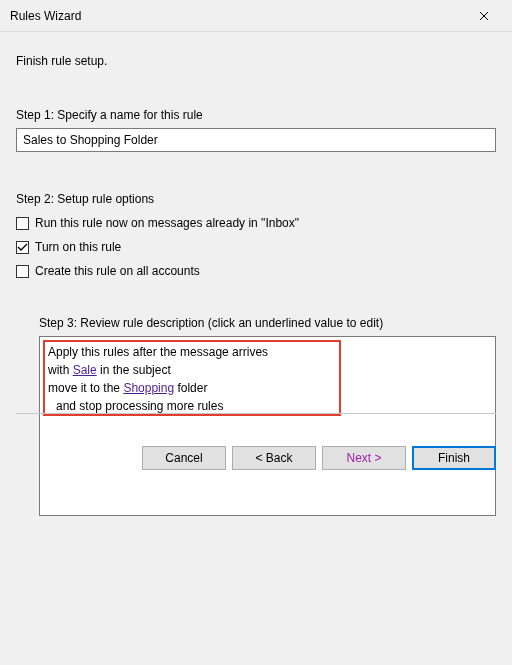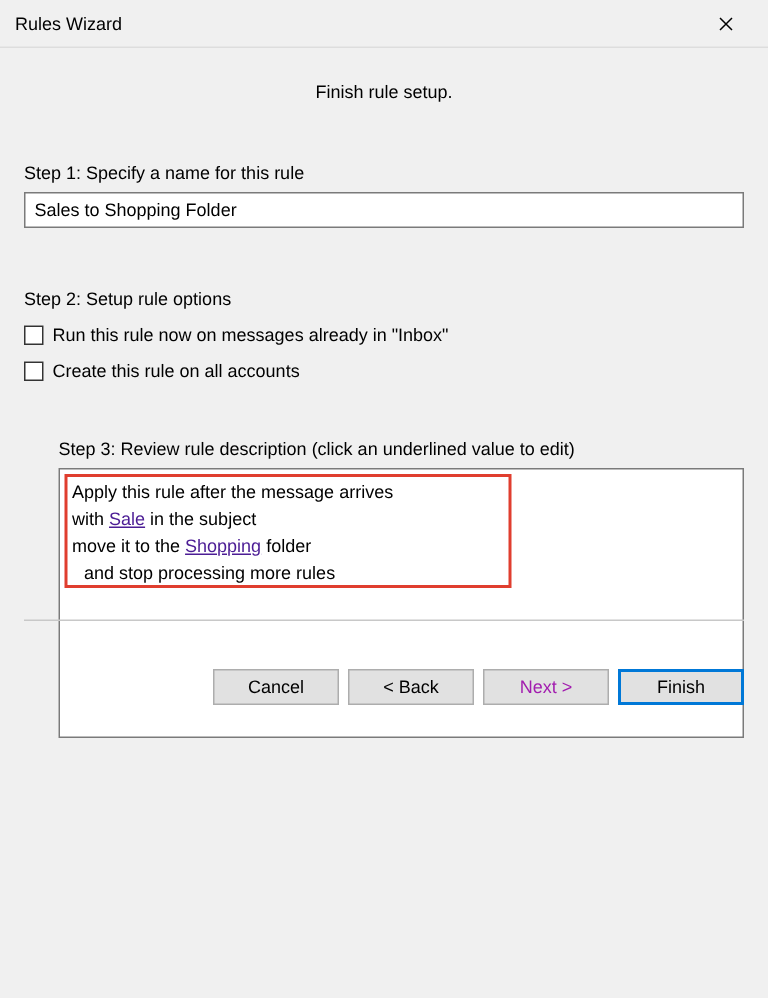--- a/index.html
+++ b/index.html
@@ -24,21 +24,21 @@
   .title { font-size: 12px; flex: 1; }
   .close-btn {
     width: 40px; height: 28px;
     display: flex; align-items: center; justify-content: center;
     font-size: 15px; font-family: Arial, sans-serif;
     background: transparent;
   }
   .content { padding: 16px 16px 0 16px; }
   .section { margin-top: 18px; }
   .label { margin-bottom: 6px; }
-  .subtitle { margin-top: 6px; text-align: center; }
+  .subtitle { margin-top: 6px; }
   .text-input {
     width: 100%;
     height: 24px;
     border: 1px solid #7a7a7a;
     background: #fff;
     padding: 0 6px;
     font-family: inherit;
     font-size: 12px;
     outline: none;
   }
@@ -128,32 +128,40 @@
     </div>
 
     <div class="section" style="margin-top:40px;">
       <div class="label">Step 2: Setup rule options</div>
 
       <div class="checkbox-row">
         <span class="chk"></span>
         <span>Run this rule now on messages already in "Inbox"</span>
       </div>
 
+      <div class="checkbox-row">
+        <span class="chk checked">
+            <svg viewBox="0 0 11 11">
+              <path d="M1 5 L4 8 L10 2" stroke="#000" stroke-width="1.4" fill="none"></path>
+            </svg>
+          </span>
+        <span>Turn on this rule</span>
+      </div>
 
       <div class="checkbox-row">
         <span class="chk"></span>
         <span>Create this rule on all accounts</span>
       </div>
     </div>
 
     <div class="section" style="margin-top:38px;padding-left:23px;">
       <div class="label">Step 3: Review rule description (click an underlined value to edit)</div>
       <div class="desc-box">
         <div class="highlight"></div>
-        <div>Apply this rule after the message arrives</div>
+        <div>Apply this rules after the message arrives</div>
         <div>
           <span>with </span><span class="link">Sale</span><span> in the subject</span>
         </div>
         <div>
           <span>move it to the </span><span class="link">Shopping</span><span> folder</span>
         </div>
         <div><span class="indent"></span><span>and stop processing more rules</span></div>
       </div>
     </div>
   </div>

